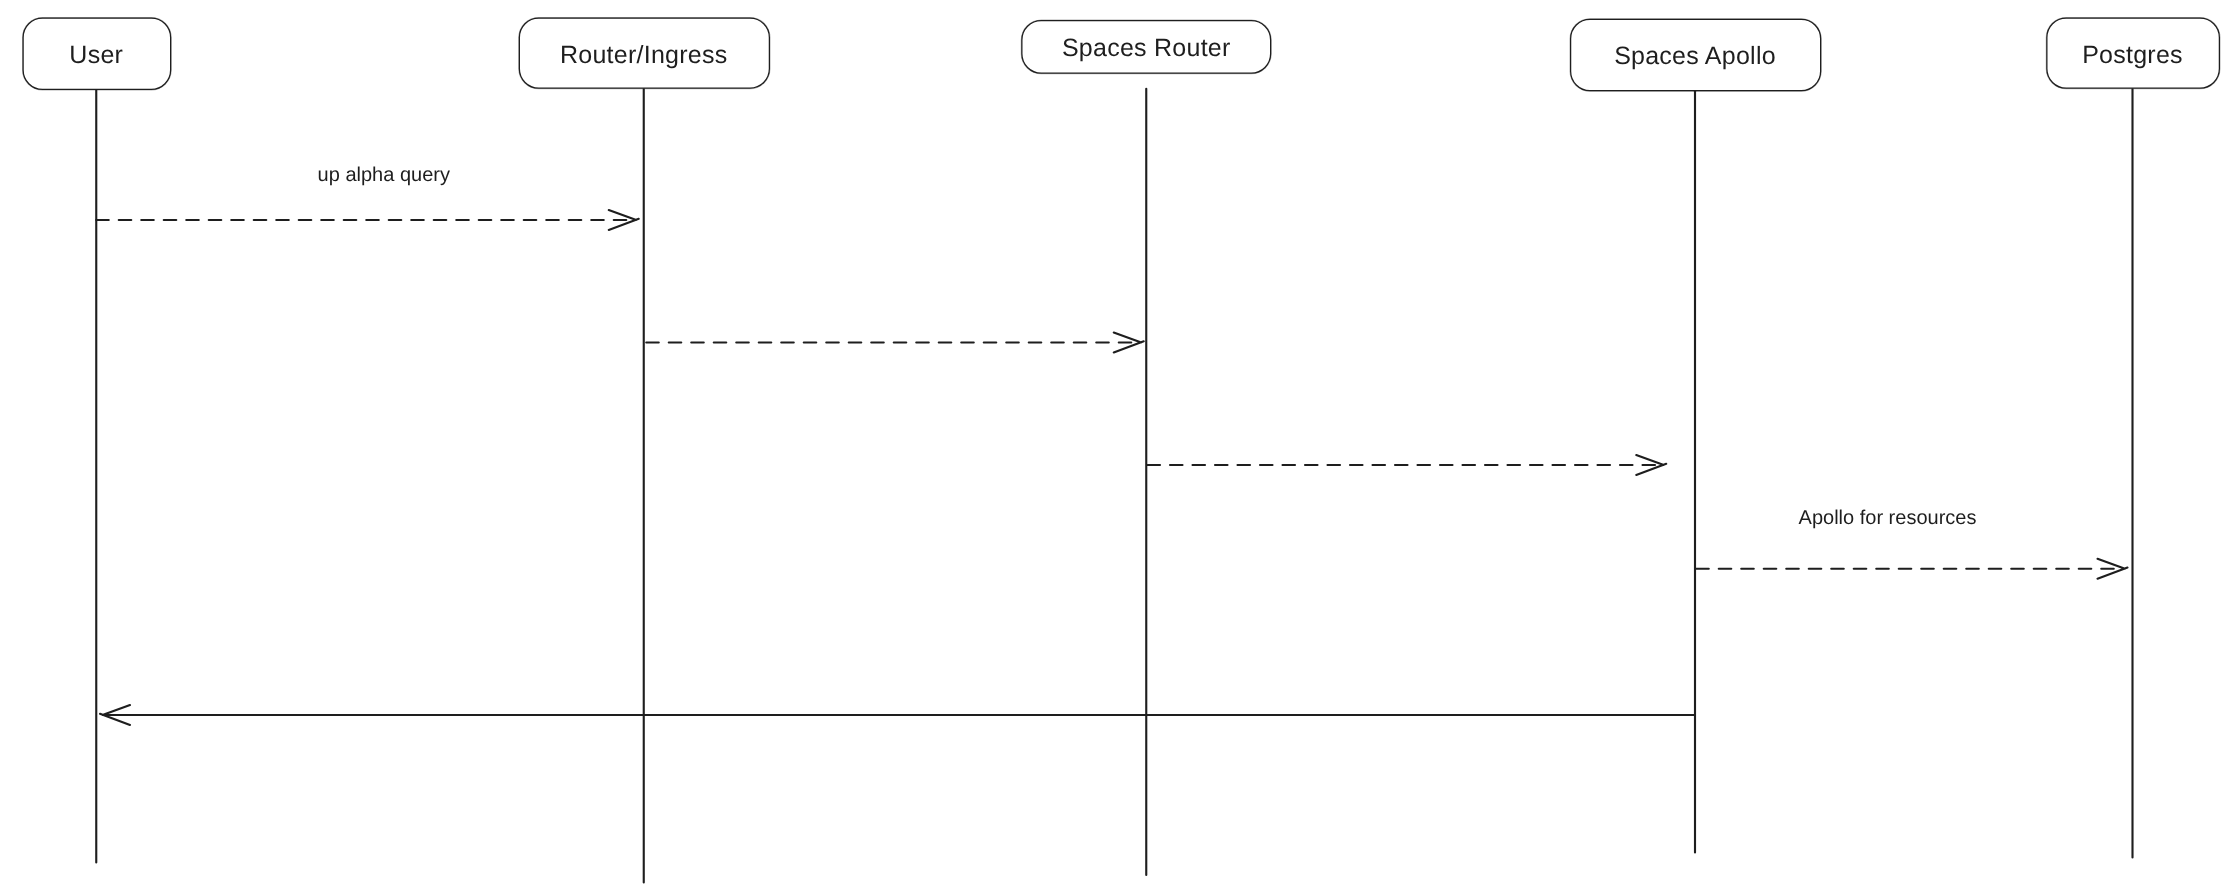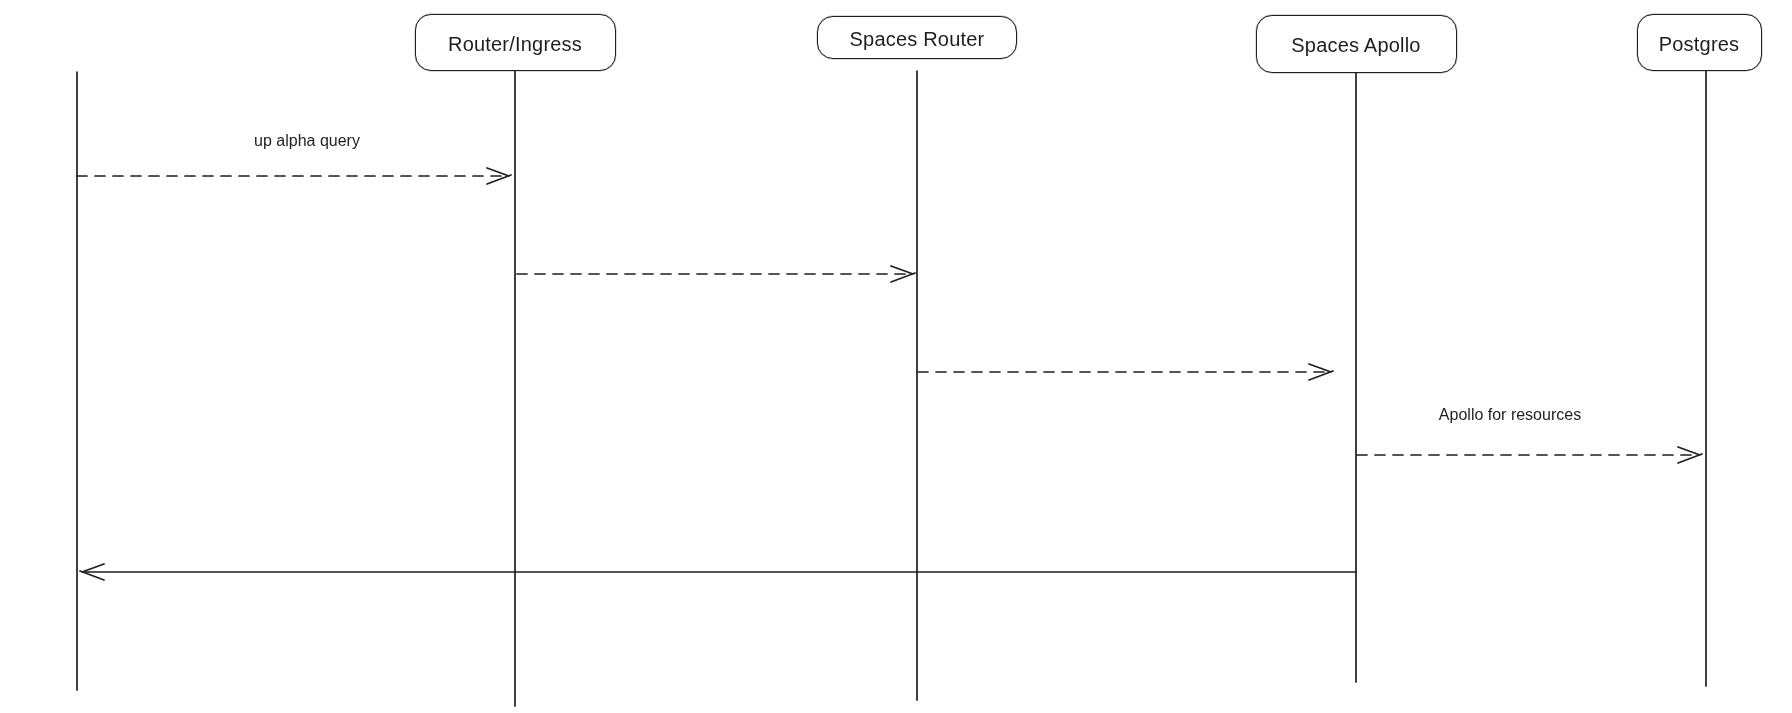--- a/index.html
+++ b/index.html
@@ -68,29 +68,32 @@
       <line x1="517" y1="274" x2="912" y2="274" stroke="#1e1e1e" stroke-width="1.7" stroke-linecap="round" stroke-dasharray="10 8"></line>
       <path d="M 891 266 L 913 274 M 891 282 L 915 273" fill="none" stroke="#1e1e1e" stroke-width="1.7" stroke-linecap="round"></path>
       <line x1="918" y1="372" x2="1330" y2="372" stroke="#1e1e1e" stroke-width="1.7" stroke-linecap="round" stroke-dasharray="10 8"></line>
       <path d="M 1309 364 L 1331 372 M 1309 380 L 1333 371" fill="none" stroke="#1e1e1e" stroke-width="1.7" stroke-linecap="round"></path>
       <line x1="1357" y1="455" x2="1699" y2="455" stroke="#1e1e1e" stroke-width="1.7" stroke-linecap="round" stroke-dasharray="10 8"></line>
       <path d="M 1678 447 L 1700 455 M 1678 463 L 1702 454" fill="none" stroke="#1e1e1e" stroke-width="1.7" stroke-linecap="round"></path>
       <line x1="1356" y1="572" x2="83" y2="572" stroke="#1e1e1e" stroke-width="1.7" stroke-linecap="round"></line>
       <path d="M 104 564 L 82 572 M 104 580 L 80 571" fill="none" stroke="#1e1e1e" stroke-width="1.7" stroke-linecap="round"></path>
     </svg>
 
+  <div class="actor" style="left: 17.5px; top: 14px; width: 119px; height: 58px;">
+    <span>User</span>
+  </div>
   <div class="actor" style="left: 414.5px; top: 14px; width: 201px; height: 57px;">
     <span>Router/Ingress</span>
   </div>
   <div class="actor" style="left: 817px; top: 16px; width: 200px; height: 43px;">
     <span>Spaces Router</span>
   </div>
   <div class="actor" style="left: 1255.5px; top: 15px; width: 201px; height: 58px; justify-content: center;">
     <span>Spaces Apollo</span>
   </div>
-  <div class="actor" style="left: 1636.5px; top: 14px; width: 125px; height: 57px;">
+  <div class="actor" style="left: 1636.5px; top: 14px; width: 139px; height: 57px;">
     <span>Postgres</span>
   </div>
 
   <div class="msg-label" style="left: 260px; top: 141px; margin-left: 47px;">up alpha query</div>
   <div class="msg-label" style="left: 1510px; top: 415px;">Apollo for resources</div>
 
 </div>
 
 </body></html>

